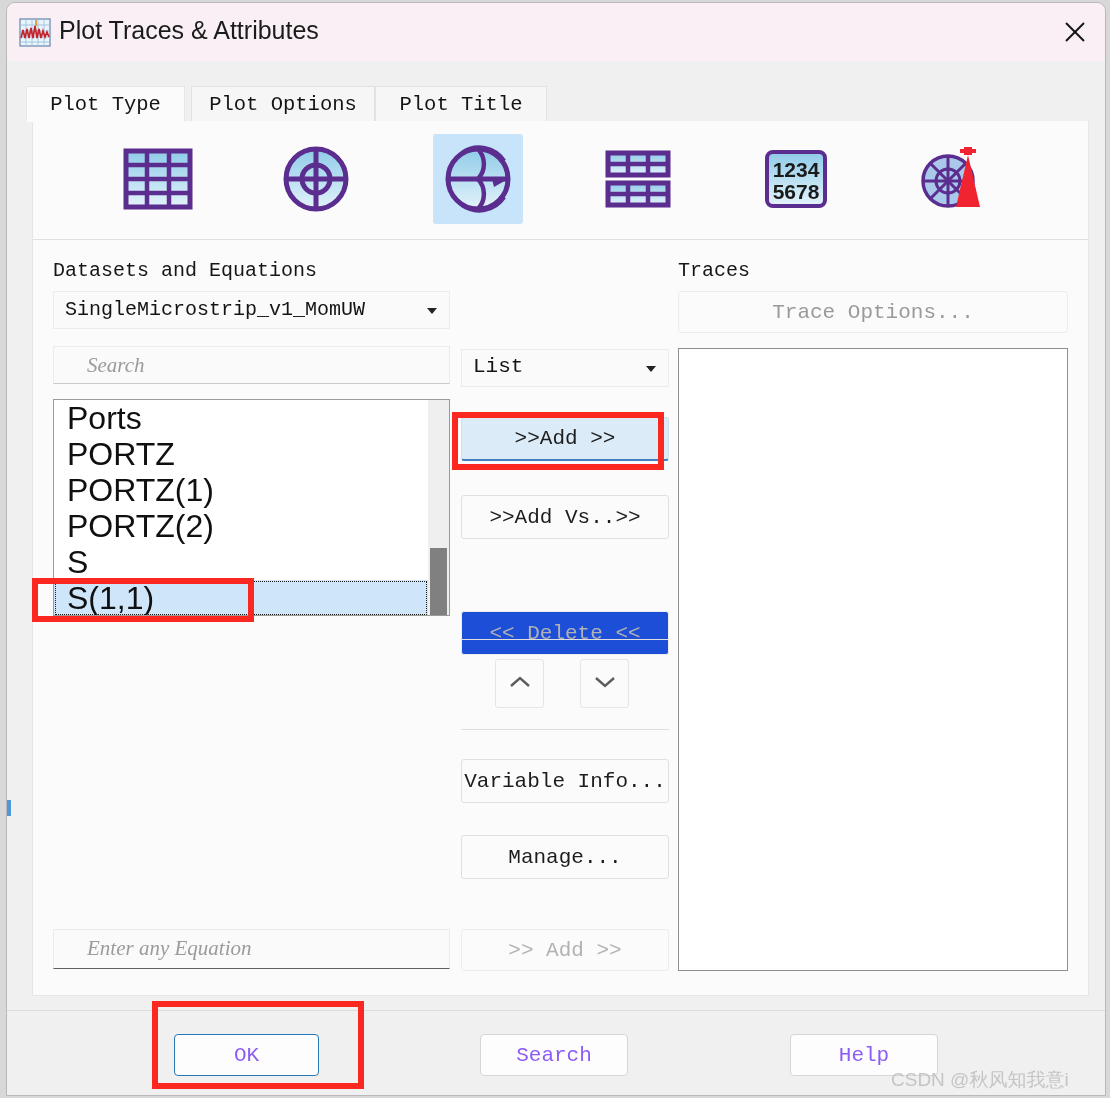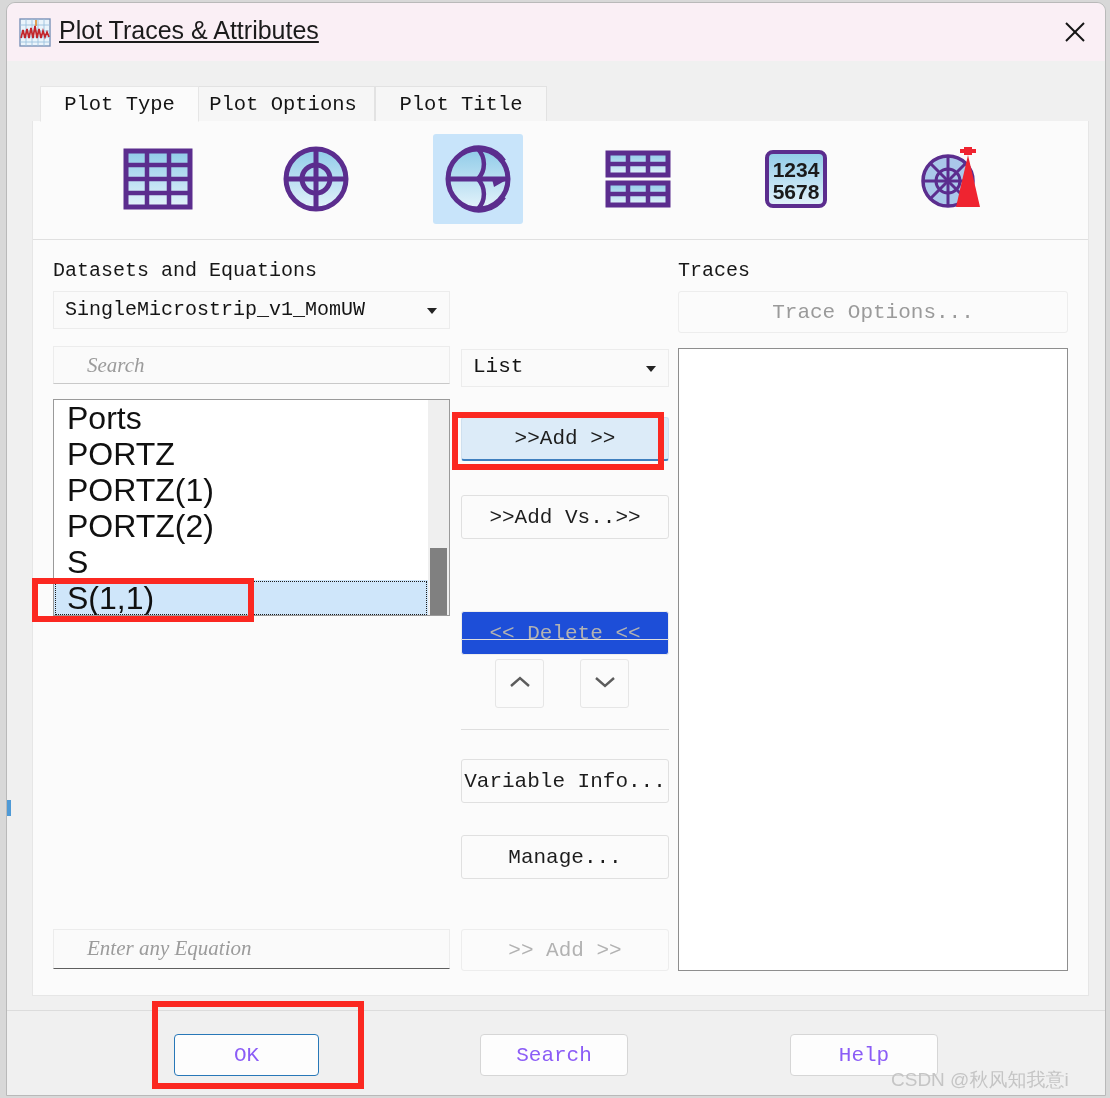--- a/index.html
+++ b/index.html
@@ -42,21 +42,20 @@
     width: 32px; height: 32px;
   }
   #title-text {
     position: absolute;
     left: 52px; top: 13px;
     font-size: 25px;
     color: #1b1b1b;
     font-family: "Liberation Sans", sans-serif;
     letter-spacing: 0px;
     white-space: nowrap;
-    text-decoration: underline;
   }
   #close-btn {
     position: absolute;
     right: 0px; top: 0px;
     width: 60px; height: 58px;
     display: flex;
     align-items: center;
     justify-content: center;
     cursor: pointer;
   }
@@ -88,21 +87,21 @@
     background: #f6f6f6;
     border: 1px solid #e2e2e2;
     border-bottom: none;
   }
   .tab.active {
     background: #fbfbfb;
     border: 1px solid #e6e6e6;
     border-bottom: 1px solid #fbfbfb;
     z-index: 3;
   }
-  #tab-0 { left: 33px;  width: 159px; }
+  #tab-0 { left: 19px;  width: 159px; }
   #tab-1 { left: 184px; width: 184px; }
   #tab-2 { left: 368px; width: 172px; }
 
   
   #panel {
     position: absolute;
     left: 25px; top: 118px;
     width: 1057px;
     height: 875px;
     background: #fbfbfb;

